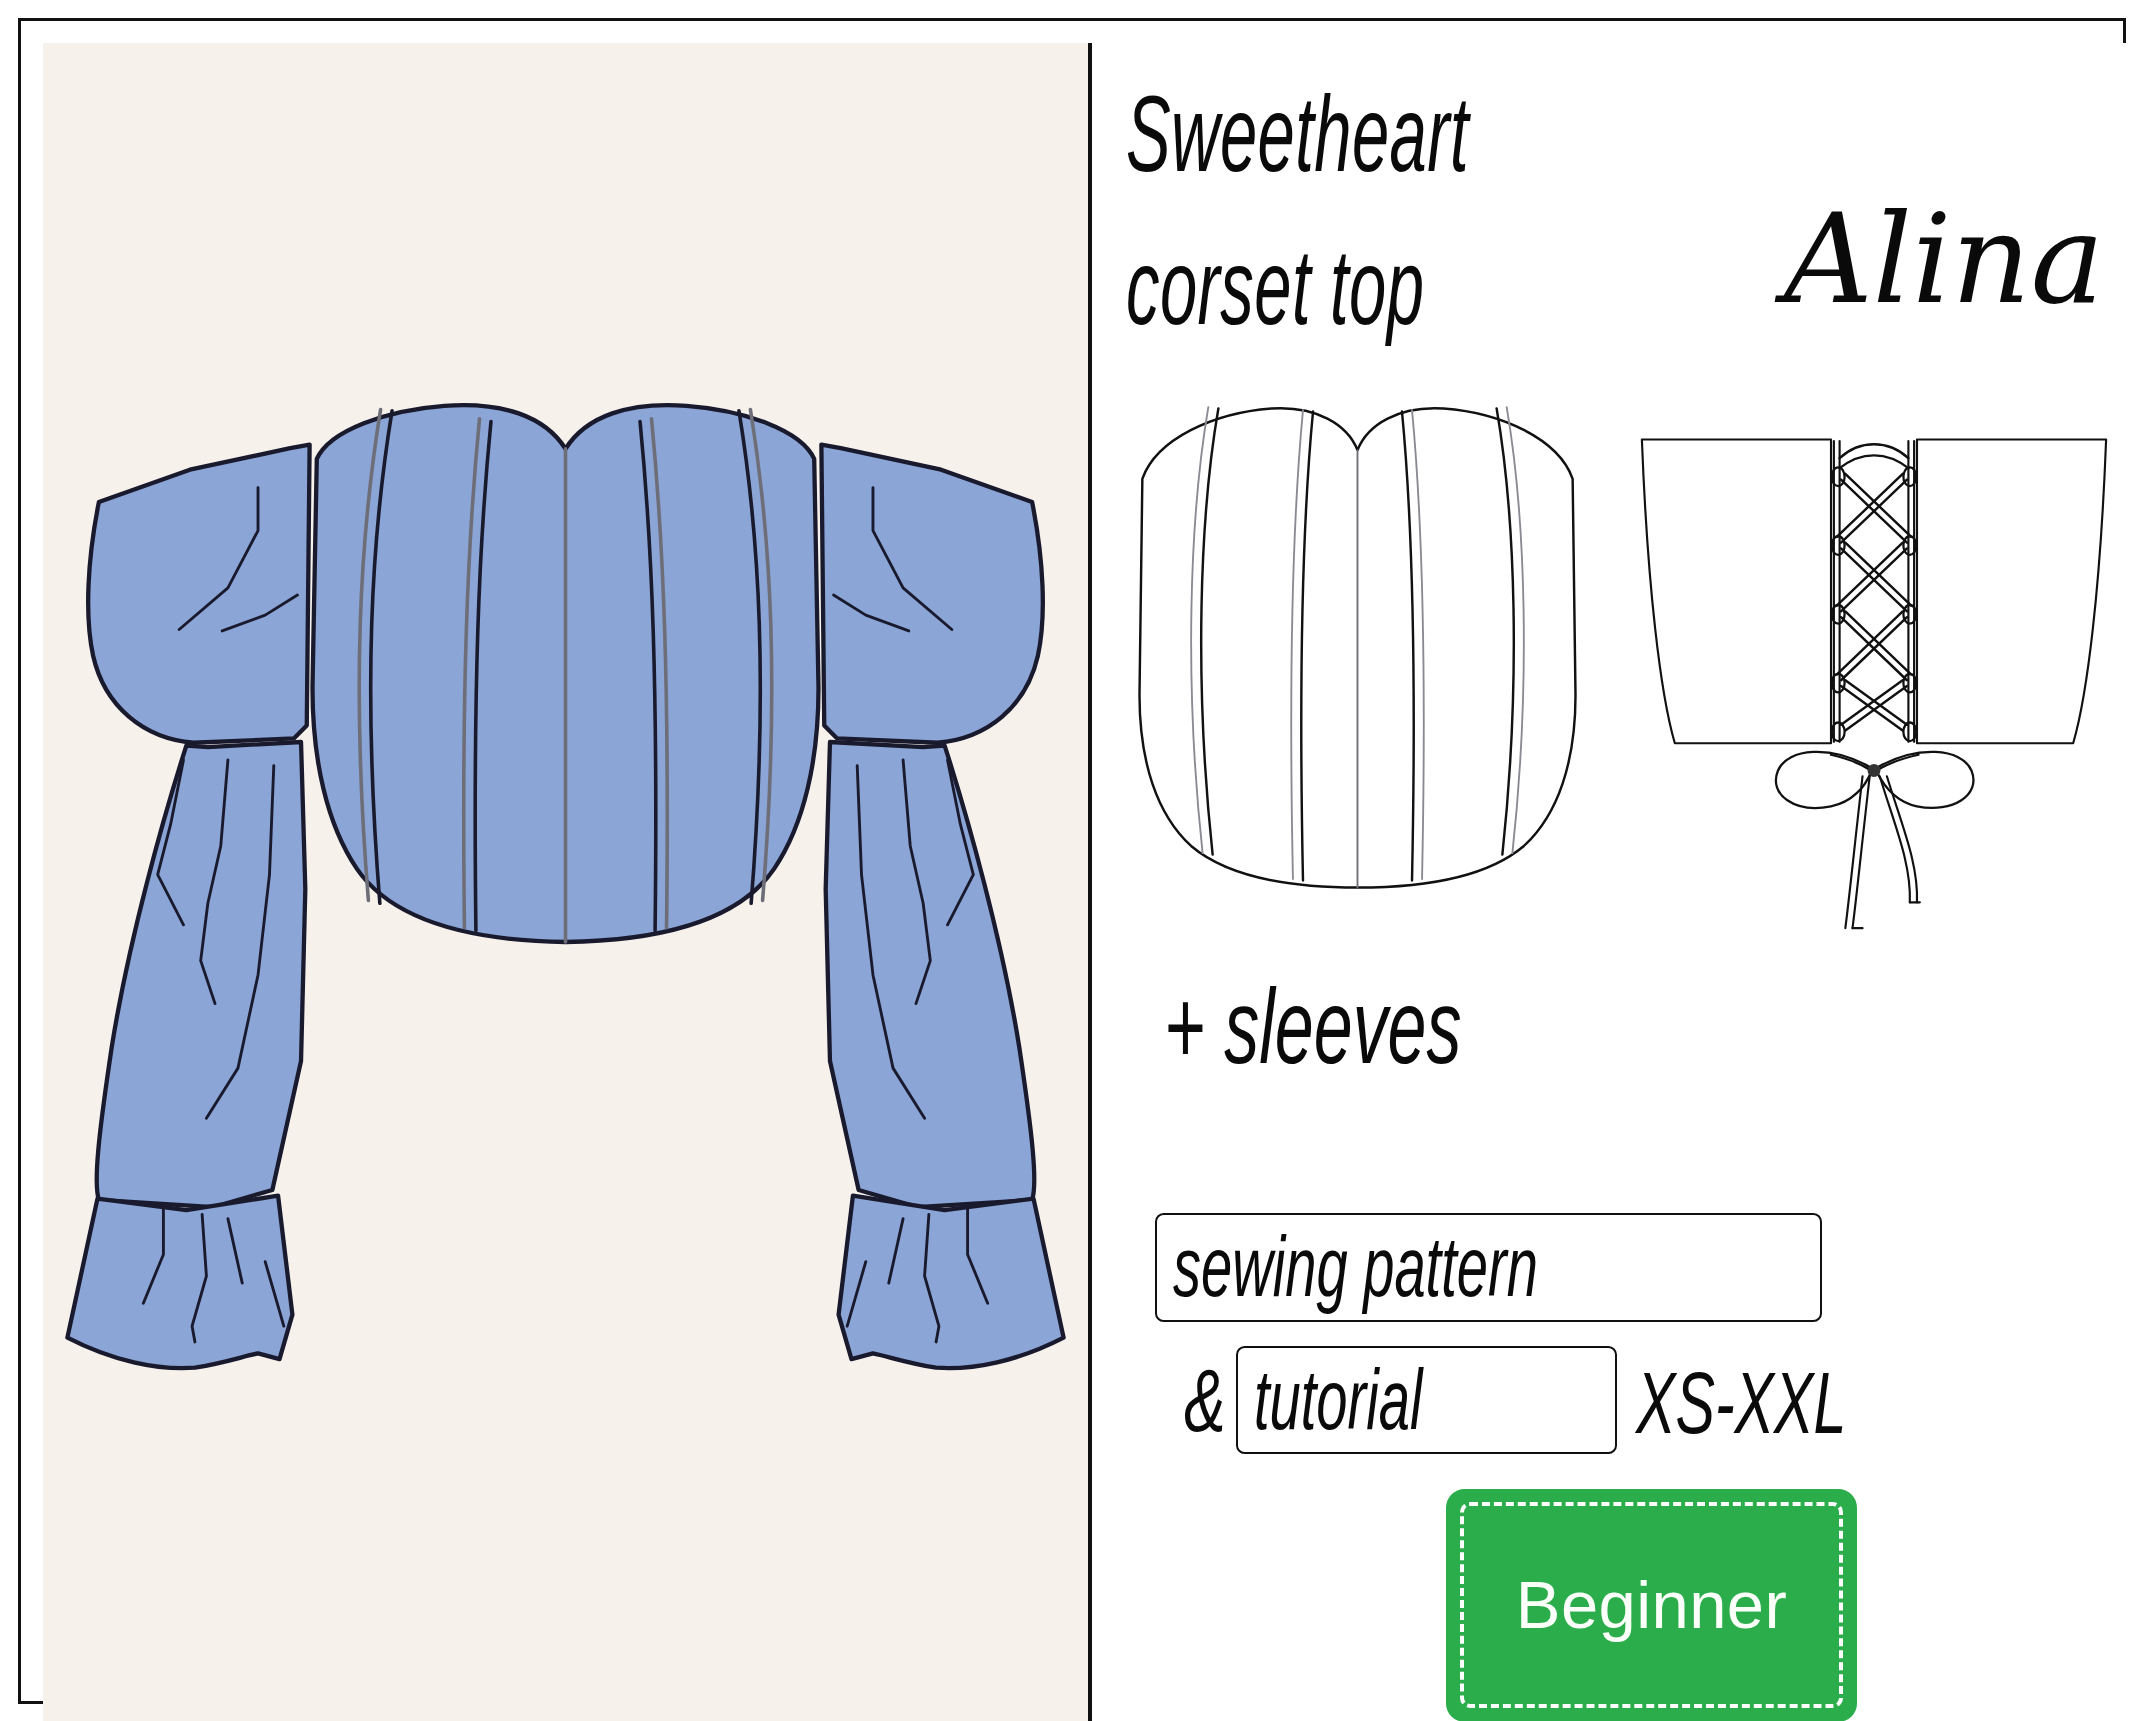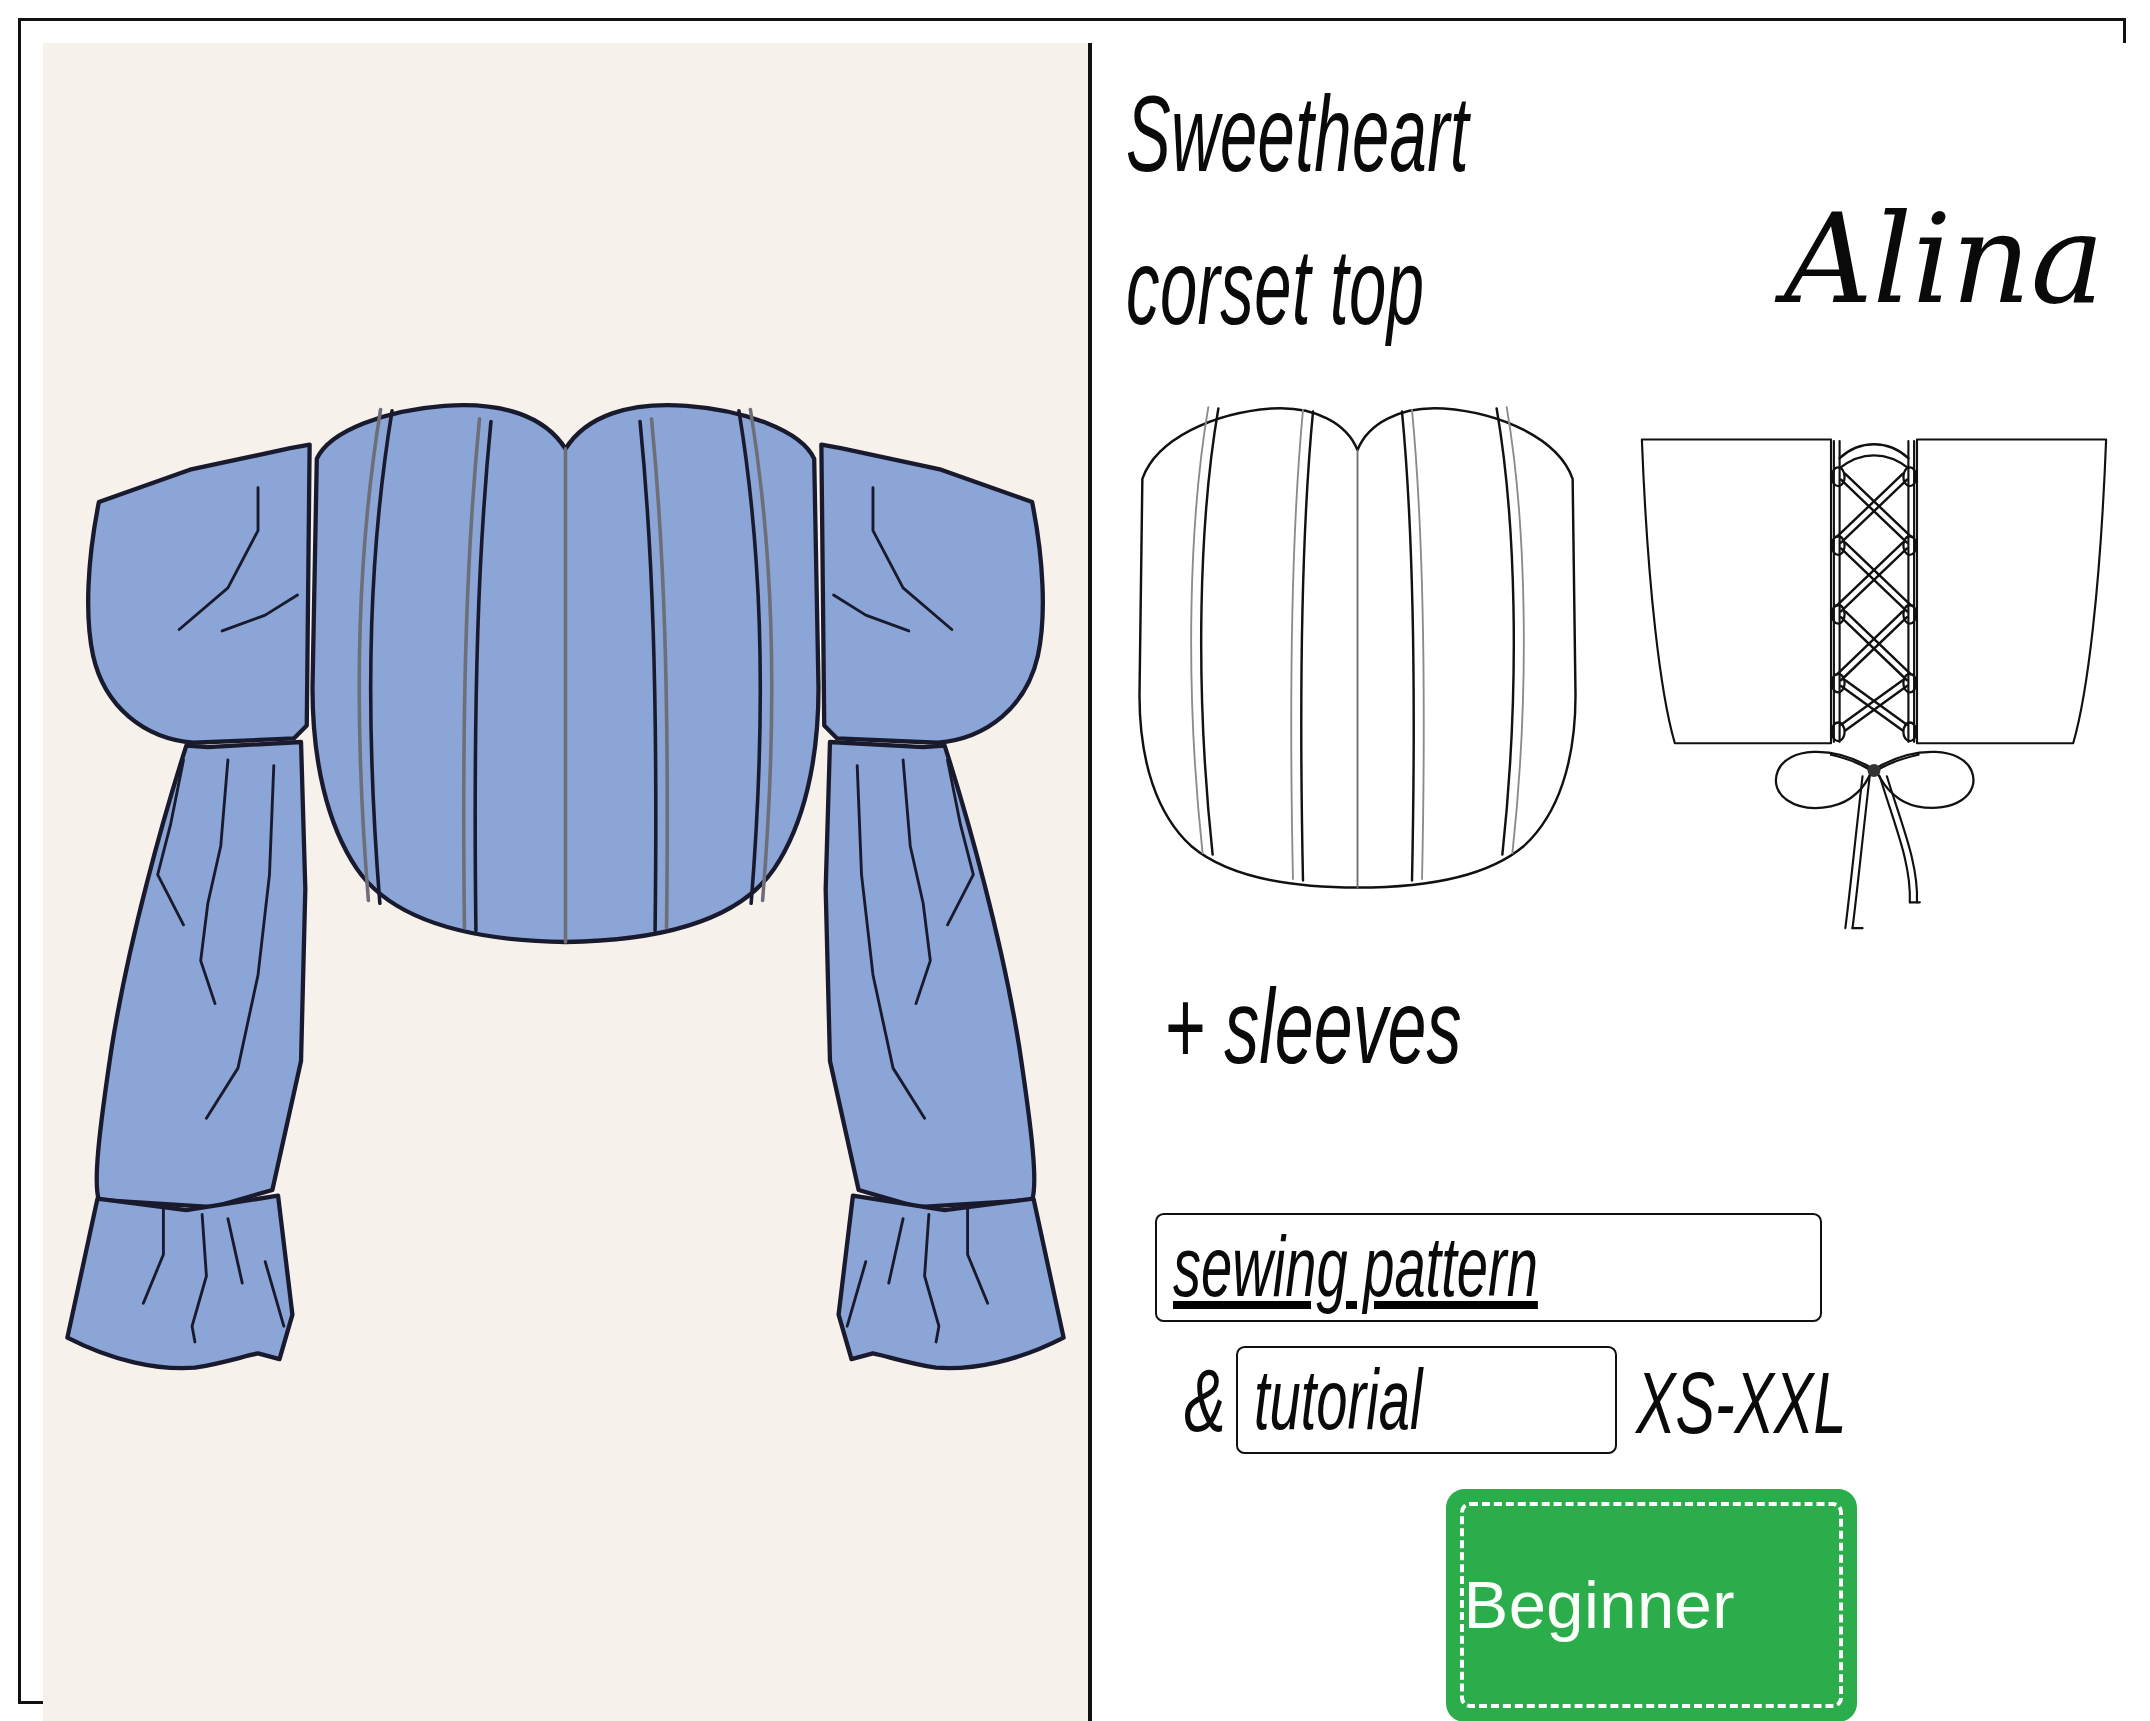--- a/index.html
+++ b/index.html
@@ -157,21 +157,21 @@
     font-family: "Liberation Sans", sans-serif;
     font-style: italic;
     font-size: 85px;
     line-height: 1.12;
     color: #0a0a0a;
     transform: scaleX(0.66);
     transform-origin: left top;
     display: block;
     white-space: nowrap;
   }
-  .box-sewing { width: 667px; height: 109px; text-decoration: underline; }
+  .box-sewing { width: 667px; height: 109px; }
   .box-tutorial { width: 381px; height: 108px; }
 
   .boxed-row-2 {
     position: absolute;
     left: 92px;
     top: 1303px;
     display: flex;
     align-items: flex-start;
   }
   .amp {
@@ -214,22 +214,23 @@
   .badge-dash {
     position: absolute;
     left: 13.6px;
     top: 13.6px;
     right: 13.6px;
     bottom: 13.6px;
     border: 4.3px dashed #ffffff;
     border-radius: 10px;
     box-sizing: border-box;
     display: flex;
-    flex-direction: row;
+    flex-direction: column;
     align-items: center;
+    justify-content: center;
   }
   .badge-line {
     font-family: "Liberation Sans", sans-serif;
     font-weight: 400;
     font-size: 67px;
     line-height: 1.22;
     color: #fbfff9;
     letter-spacing: 0.4px;
     white-space: nowrap;
   }

